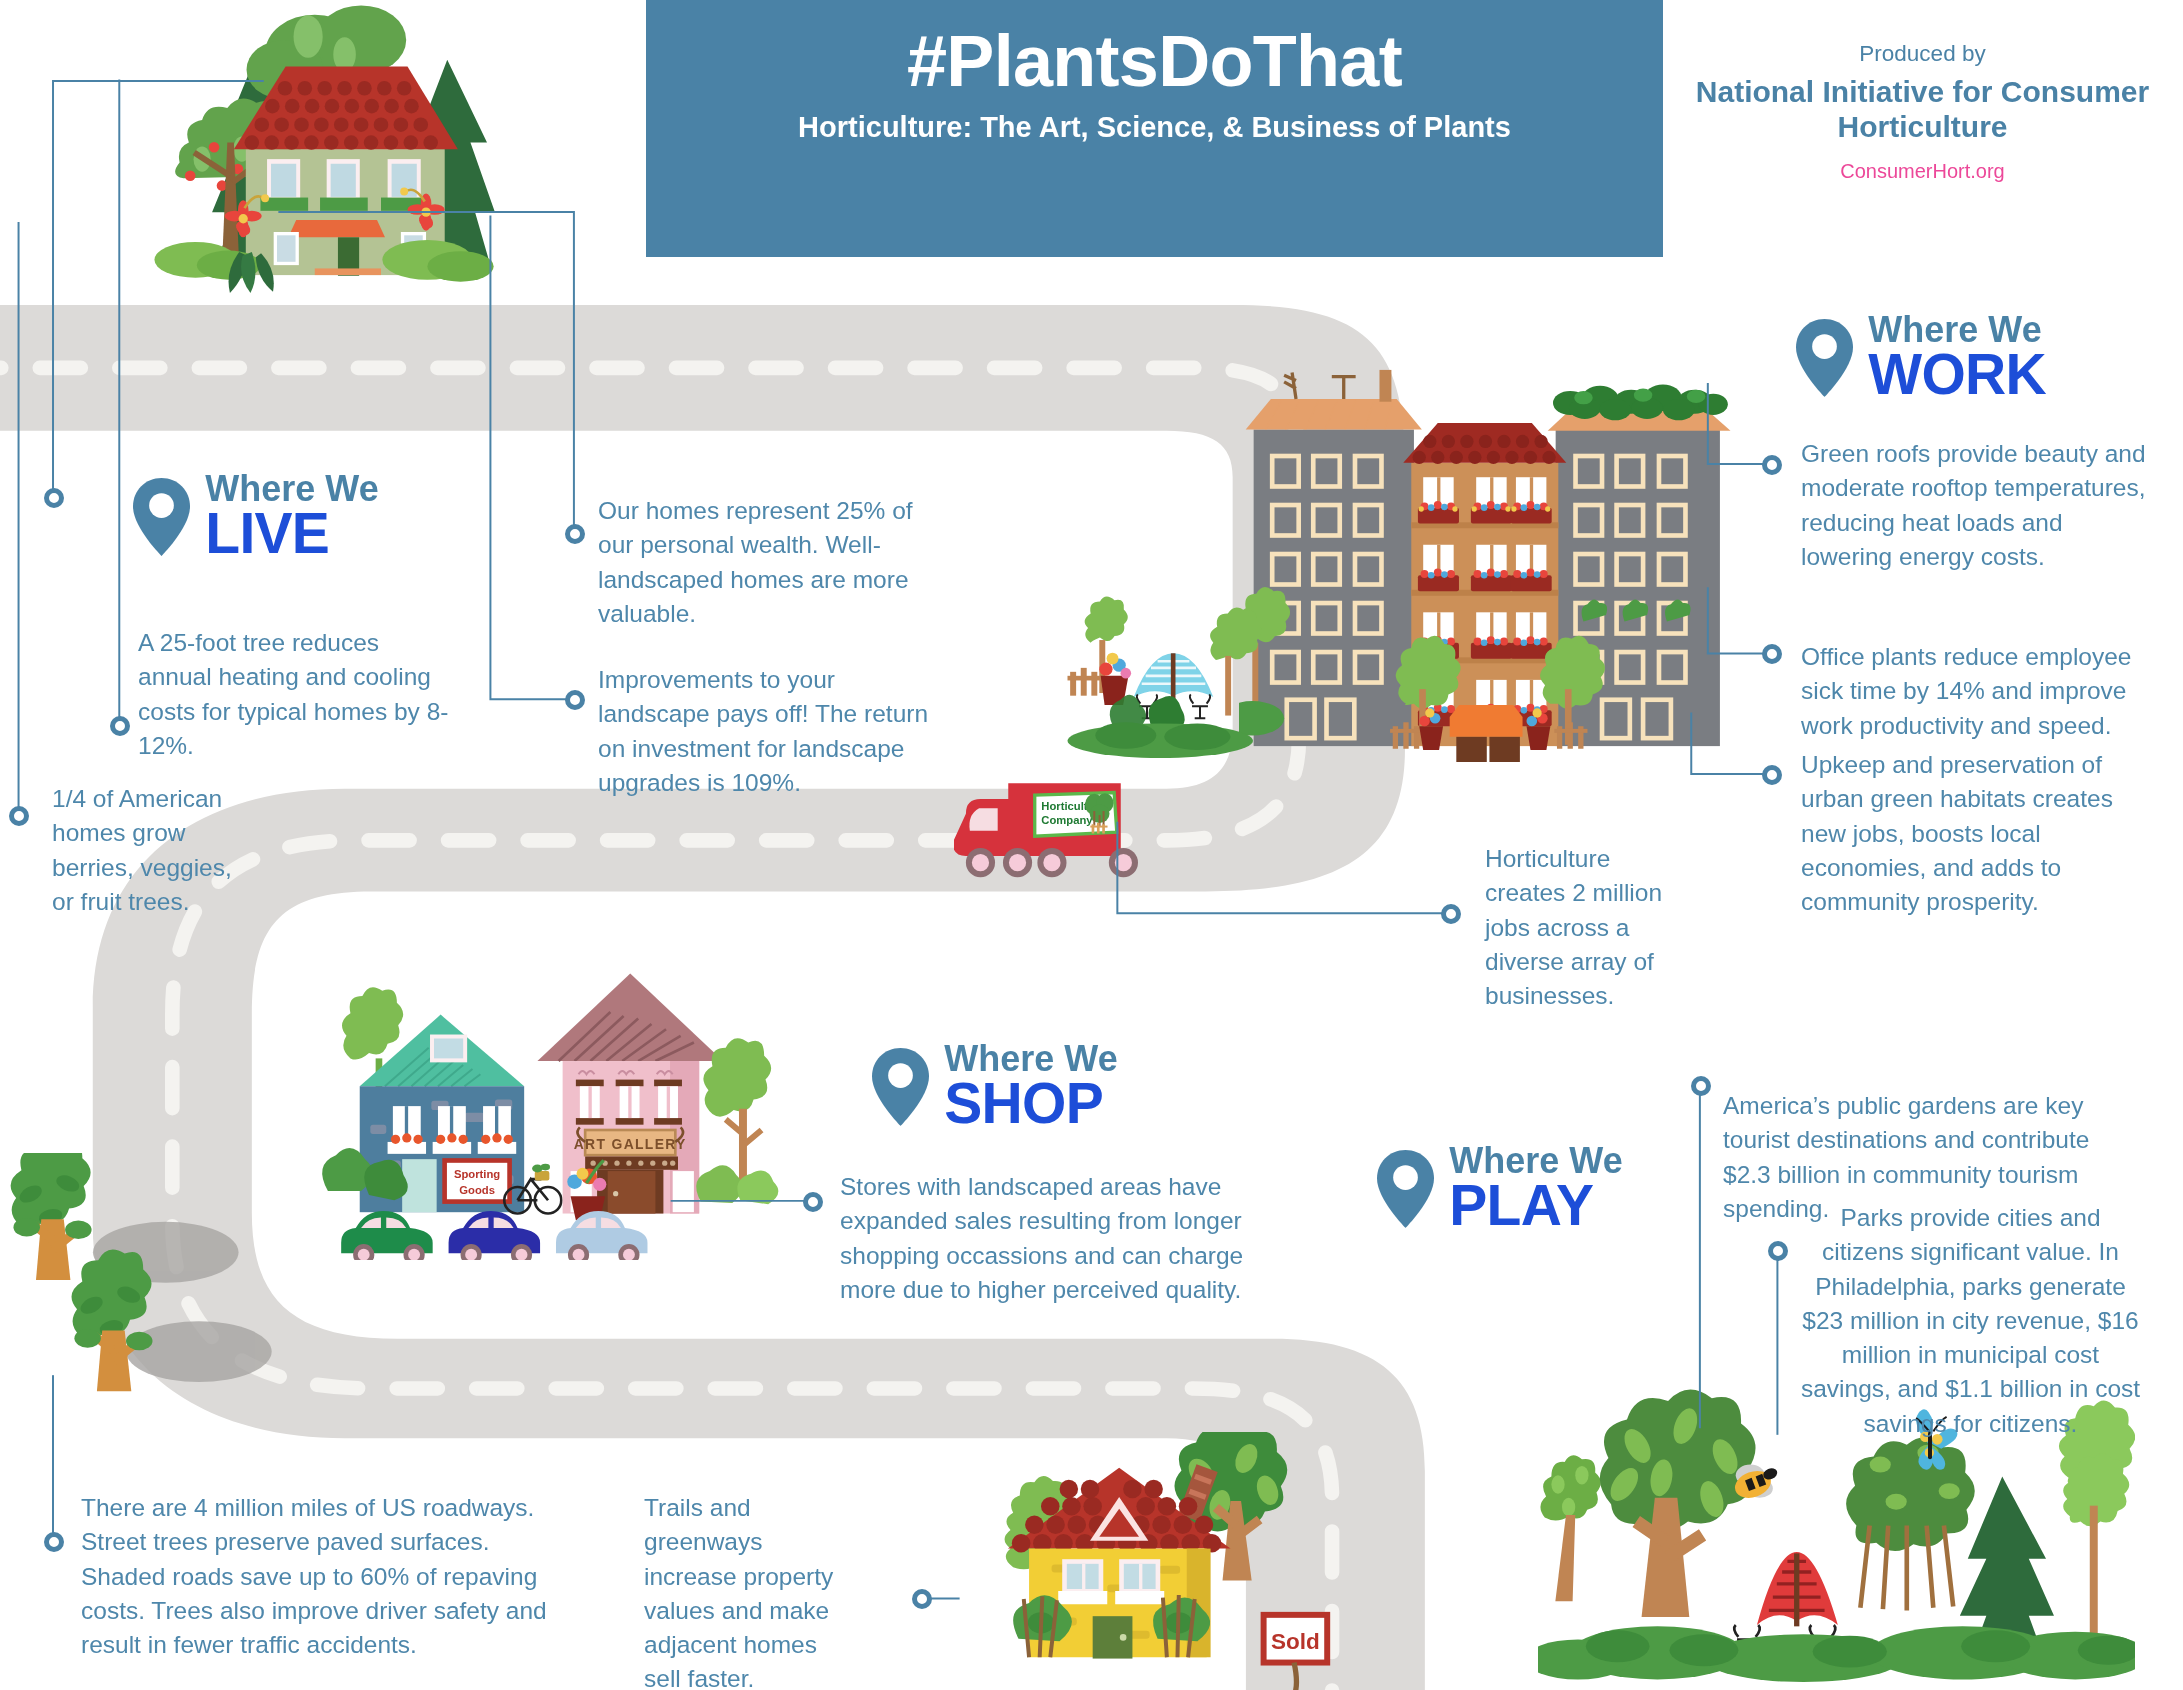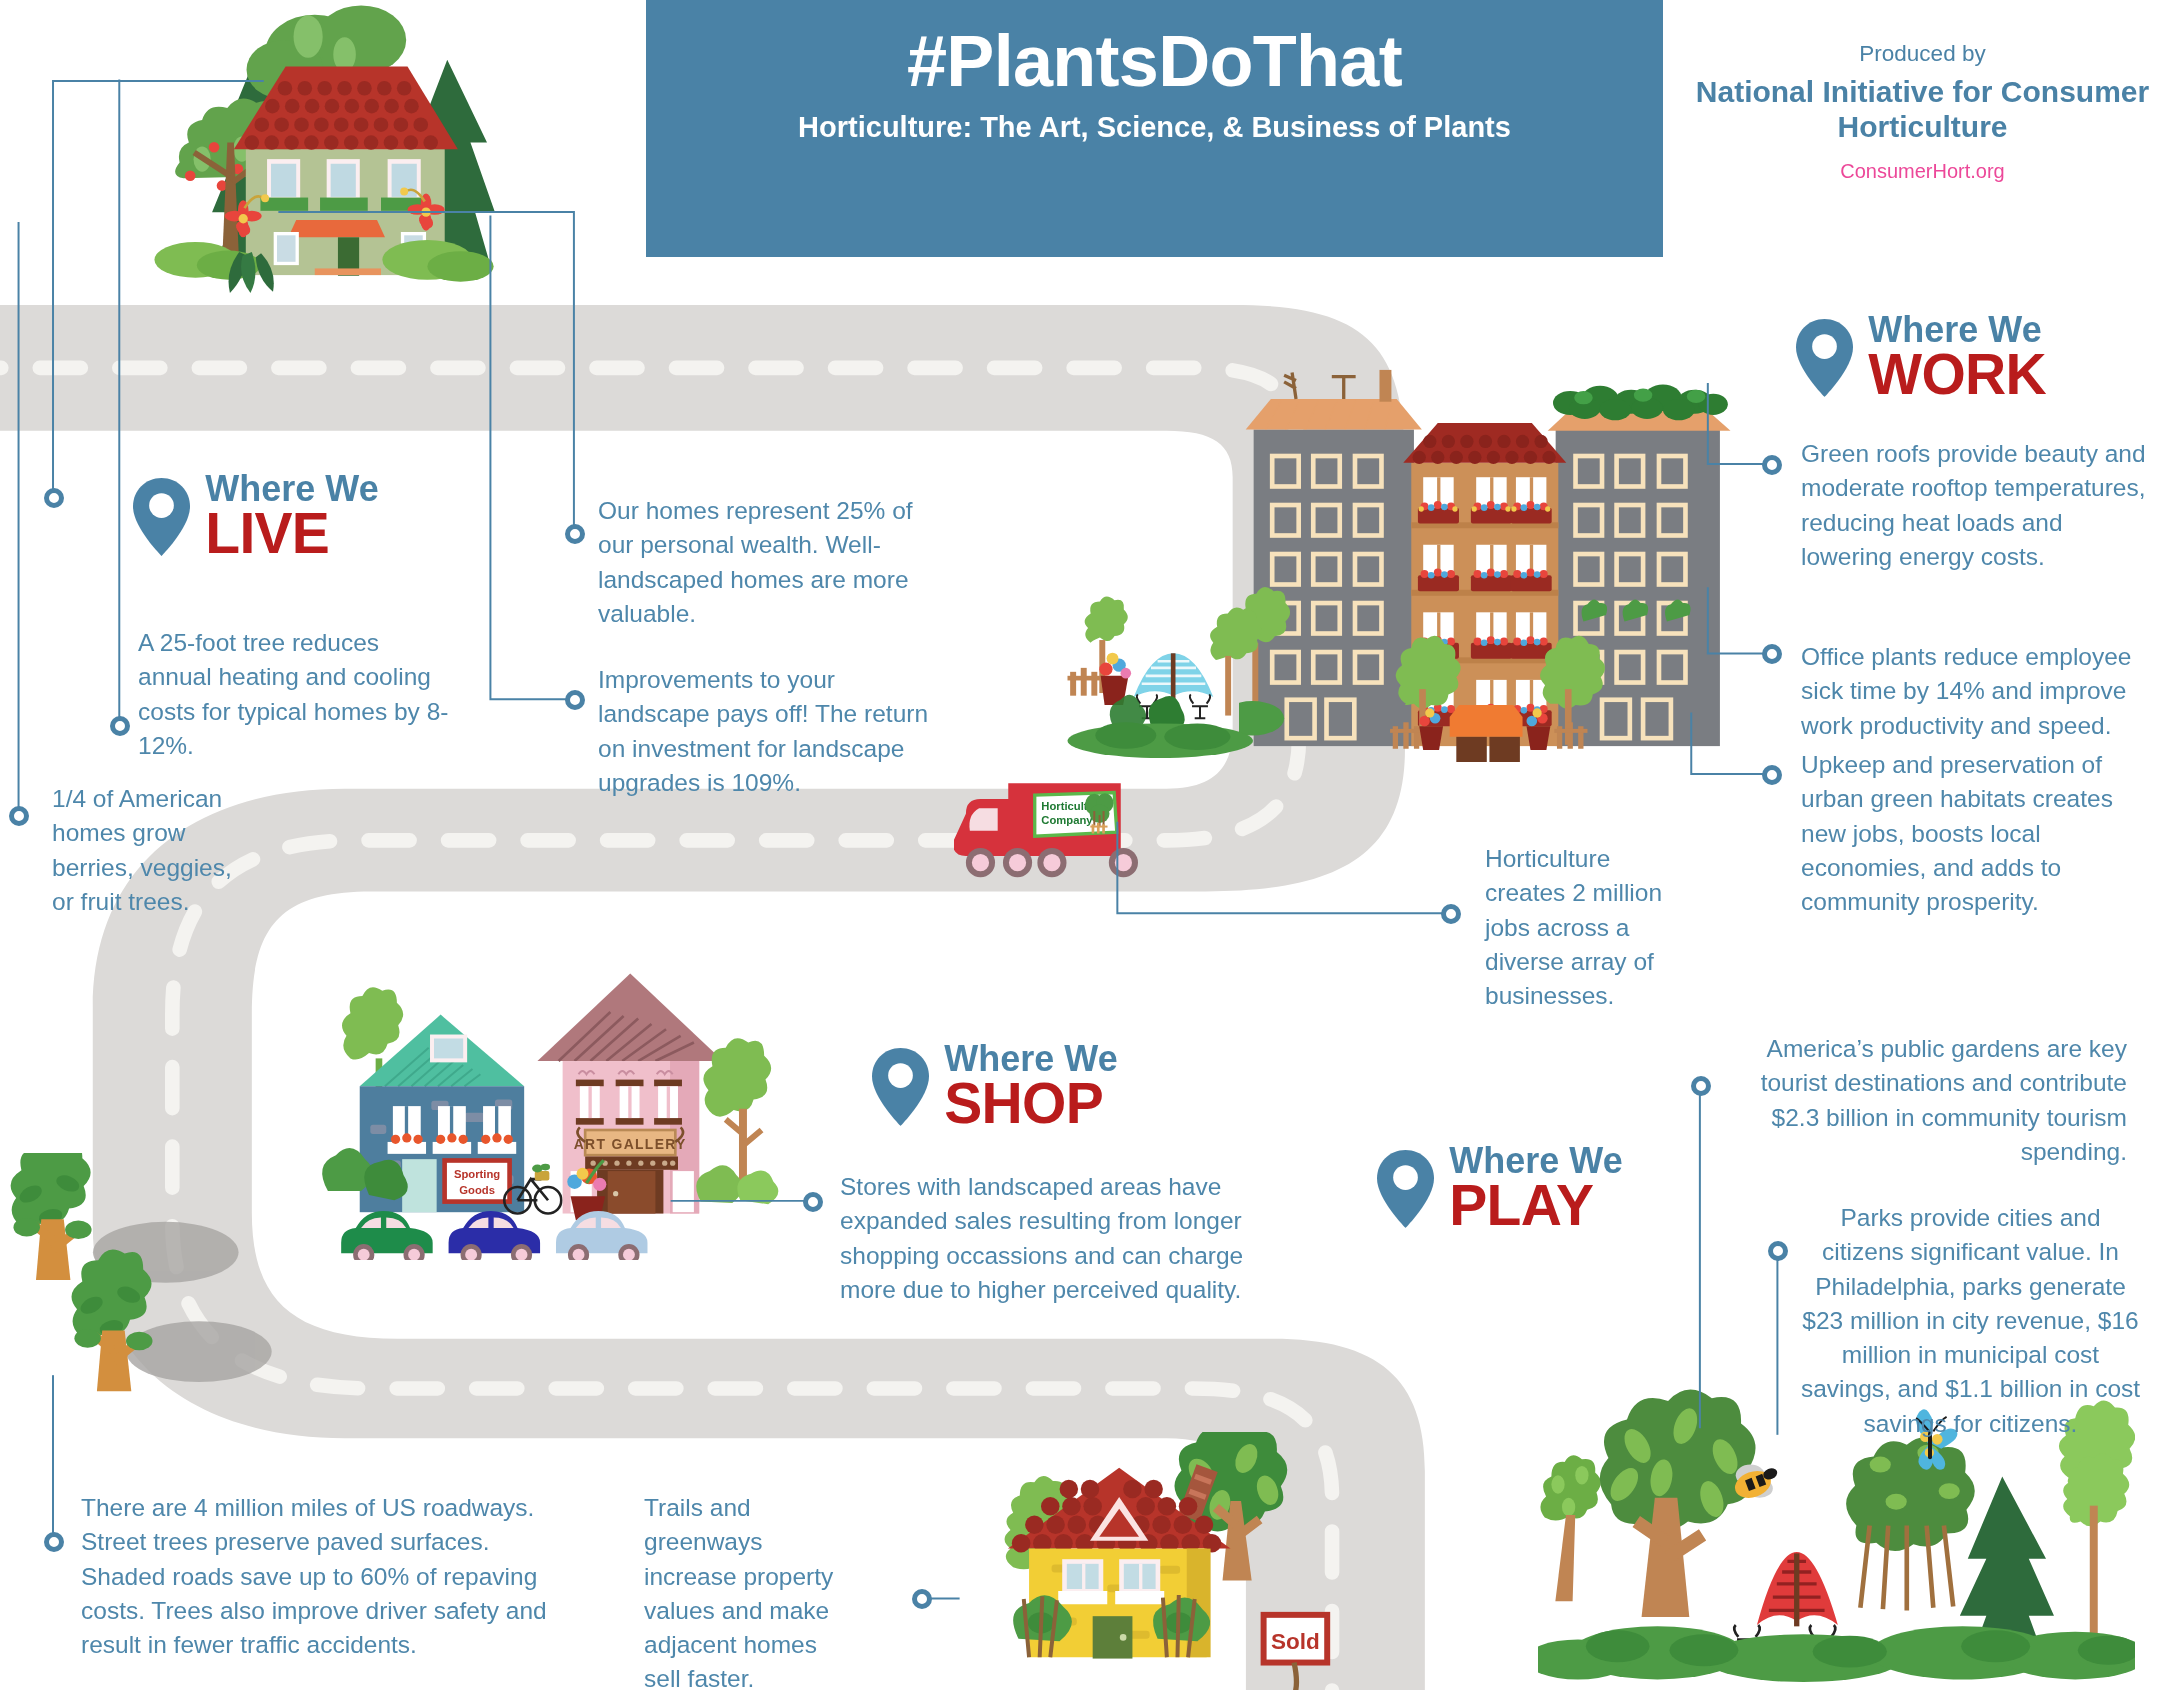--- a/index.html
+++ b/index.html
@@ -22,21 +22,21 @@
   #produced-block{position:absolute;left:1684px;top:41px;width:477px;text-align:center;z-index:30;}
   #produced-by{font-size:22.5px;color:#4A82A6;margin-bottom:6.6px;}
   #org-name{font-size:30px;font-weight:bold;color:#4A82A6;line-height:1.18;}
   #org-url{font-size:20px;color:#ec4899;margin-top:16px;}
 
   
   .section-head{position:absolute;z-index:25;display:flex;align-items:center;gap:6px;}
   .pin-icon{width:57px;height:78px;flex:0 0 auto;margin-right:9.3px;}
   .head-text{line-height:0.98;}
   .head-line1{font-size:36px;font-weight:bold;color:#4A82A6;}
-  .head-line2{font-size:57px;font-weight:bold;color:#b91c1c;letter-spacing:-0.7px;}
+  .head-line2{font-size:57px;font-weight:bold;color:#1d4ed8;letter-spacing:-0.7px;}
 
   
   .fact{position:absolute;z-index:25;color:#4E87AB;font-size:24.5px;line-height:1.40;}
   .fact.center{text-align:center;}
 
   
   .conn{position:absolute;z-index:20;}
   .dot{position:absolute;width:20px;height:20px;border-radius:50%;
        border:5.3px solid #4A82A6;background:#fff;box-sizing:border-box;z-index:22;}
 
@@ -1117,17 +1117,17 @@
 
 <div class="fact" style="left:138px;top:626px;width:312px;">A 25-foot tree reduces annual heating and cooling costs for typical homes by 8-12%.</div>
 <div class="fact" style="left:52px;top:782px;width:199px;">1/4 of American homes grow berries, veggies, or fruit trees.</div>
 <div class="fact" style="left:598px;top:494px;width:318px;">Our homes represent 25% of our personal wealth. Well-landscaped homes are more valuable.</div>
 <div class="fact" style="left:598px;top:663px;width:331px;">Improvements to your landscape pays off! The return on investment for landscape upgrades is 109%.</div>
 <div class="fact" style="left:1801px;top:437px;width:358px;">Green roofs provide beauty and moderate rooftop temperatures, reducing heat loads and lowering energy costs.</div>
 <div class="fact" style="left:1801px;top:640px;width:358px;">Office plants reduce employee sick time by 14% and improve work productivity and speed.</div>
 <div class="fact" style="left:1801px;top:748px;width:358px;">Upkeep and preservation of urban green habitats creates new jobs, boosts local economies, and adds to community prosperity.</div>
 <div class="fact" style="left:1485px;top:842px;width:199px;">Horticulture creates 2 million jobs across a diverse array of businesses.</div>
 <div class="fact" style="left:840px;top:1170px;width:444px;">Stores with landscaped areas have expanded sales resulting from longer shopping occassions and can charge more due to higher perceived quality.</div>
-<div class="fact" style="left:1723px;top:1032px;width:404px;text-align:right;">America’s public gardens are key tourist destinations and contribute $2.3 billion in community tourism spending.</div>
+<div class="fact" style="left:1723px;top:1089px;width:404px;">America’s public gardens are key tourist destinations and contribute $2.3 billion in community tourism spending.</div>
 <div class="fact center" style="left:1798px;top:1201px;width:345px;">Parks provide cities and citizens significant value. In Philadelphia, parks generate $23 million in city revenue, $16 million in municipal cost savings, and $1.1 billion in cost savings for citizens.</div>
 <div class="fact" style="left:81px;top:1491px;width:477px;">There are 4 million miles of US roadways. Street trees preserve paved surfaces. Shaded roads save up to 60% of repaving costs. Trees also improve driver safety and result in fewer traffic accidents.</div>
 <div class="fact" style="left:644px;top:1491px;width:199px;">Trails and greenways increase property values and make adjacent homes sell faster.</div>
 
 
 </body></html>

